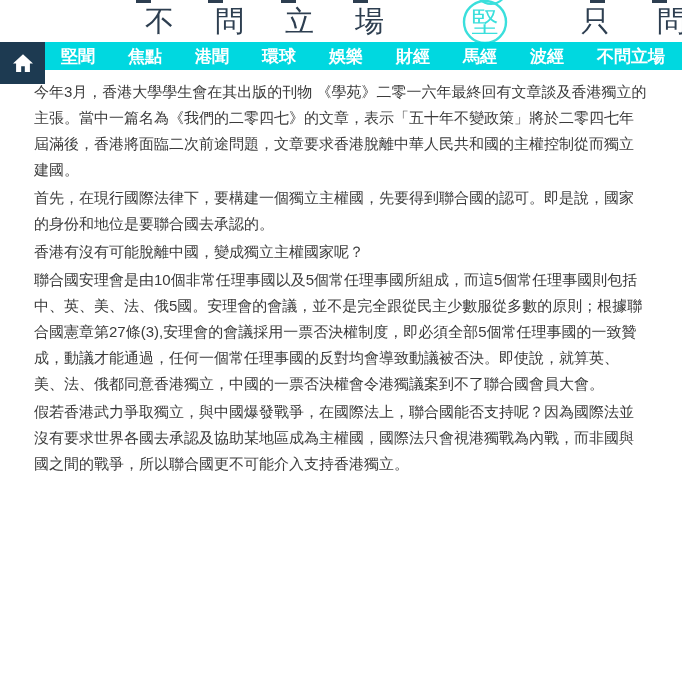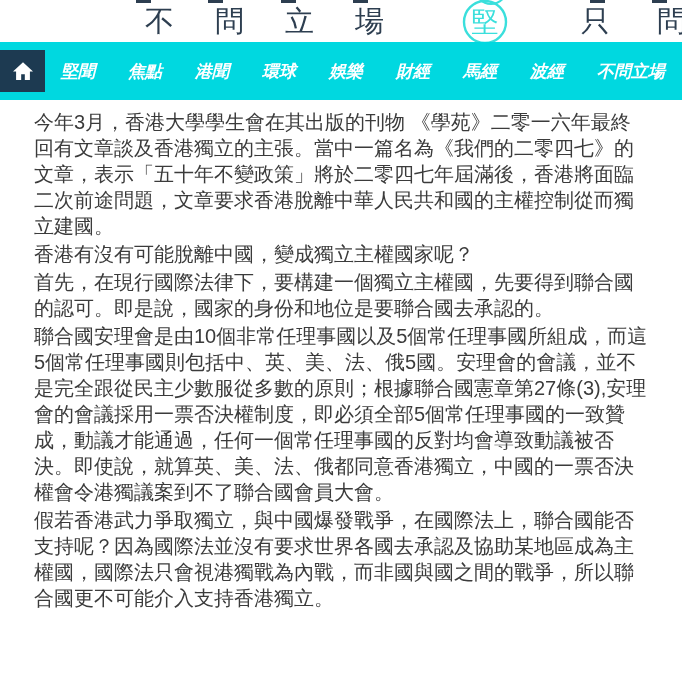--- a/index.html
+++ b/index.html
@@ -44,25 +44,23 @@
     position: absolute;
     top: -29px; left: 474px;
     width: 30px; height: 30px;
     border: 2px solid #3adfdc;
     border-radius: 50%;
     background: transparent;
   }
 
   
   .main-nav {
-    height: 58px;
+    height: 28px;
     background: #00d8e0;
     display: flex;
-    align-items: center;
-    font-style: italic;
   }
   .home-button {
     width: 45px; height: 42px;
     background: #1d3a51;
     display: flex;
     align-items: center;
     justify-content: center;
     flex: 0 0 auto;
     cursor: pointer;
   }
@@ -80,21 +78,21 @@
     white-space: nowrap;
     cursor: pointer;
   }
 
   
   .article {
     padding: 9px 34px 0 34px;
   }
   .article p {
     margin: 0 0 2px 0;
-    font-size: 20px;
+    font-size: 15px;
     line-height: 26px;
     color: #3b3b3b;
   }
 </style>
 </head>
 <body>
 
 <header class="site-header">
 
   <div class="stub" style="left:136px"></div>
@@ -133,18 +131,18 @@
     <a class="nav-item">娛樂</a>
     <a class="nav-item">財經</a>
     <a class="nav-item">馬經</a>
     <a class="nav-item">波經</a>
     <a class="nav-item">不問立場</a>
   </div>
 </nav>
 
 <main class="article">
   <p>今年3月，香港大學學生會在其出版的刊物 《學苑》二零一六年最終回有文章談及香港獨立的主張。當中一篇名為《我們的二零四七》的文章，表示「五十年不變政策」將於二零四七年屆滿後，香港將面臨二次前途問題，文章要求香港脫離中華人民共和國的主權控制從而獨立建國。</p>
+  <p>首先，在現行國際法律下，要構建一個獨立主權國，先要得到聯合國的認可。即是說，國家的身份和地位是要聯合國去承認的。</p>
   <p>香港有沒有可能脫離中國，變成獨立主權國家呢？</p>
-  <p>首先，在現行國際法律下，要構建一個獨立主權國，先要得到聯合國的認可。即是說，國家的身份和地位是要聯合國去承認的。</p>
   <p>聯合國安理會是由10個非常任理事國以及5個常任理事國所組成，而這5個常任理事國則包括中、英、美、法、俄5國。安理會的會議，並不是完全跟從民主少數服從多數的原則；根據聯合國憲章第27條(3),安理會的會議採用一票否決權制度，即必須全部5個常任理事國的一致贊成，動議才能通過，任何一個常任理事國的反對均會導致動議被否決。即使說，就算英、美、法、俄都同意香港獨立，中國的一票否決權會令港獨議案到不了聯合國會員大會。</p>
   <p>假若香港武力爭取獨立，與中國爆發戰爭，在國際法上，聯合國能否支持呢？因為國際法並沒有要求世界各國去承認及協助某地區成為主權國，國際法只會視港獨戰為內戰，而非國與國之間的戰爭，所以聯合國更不可能介入支持香港獨立。</p>
 
 </main>
 
 </body></html>

